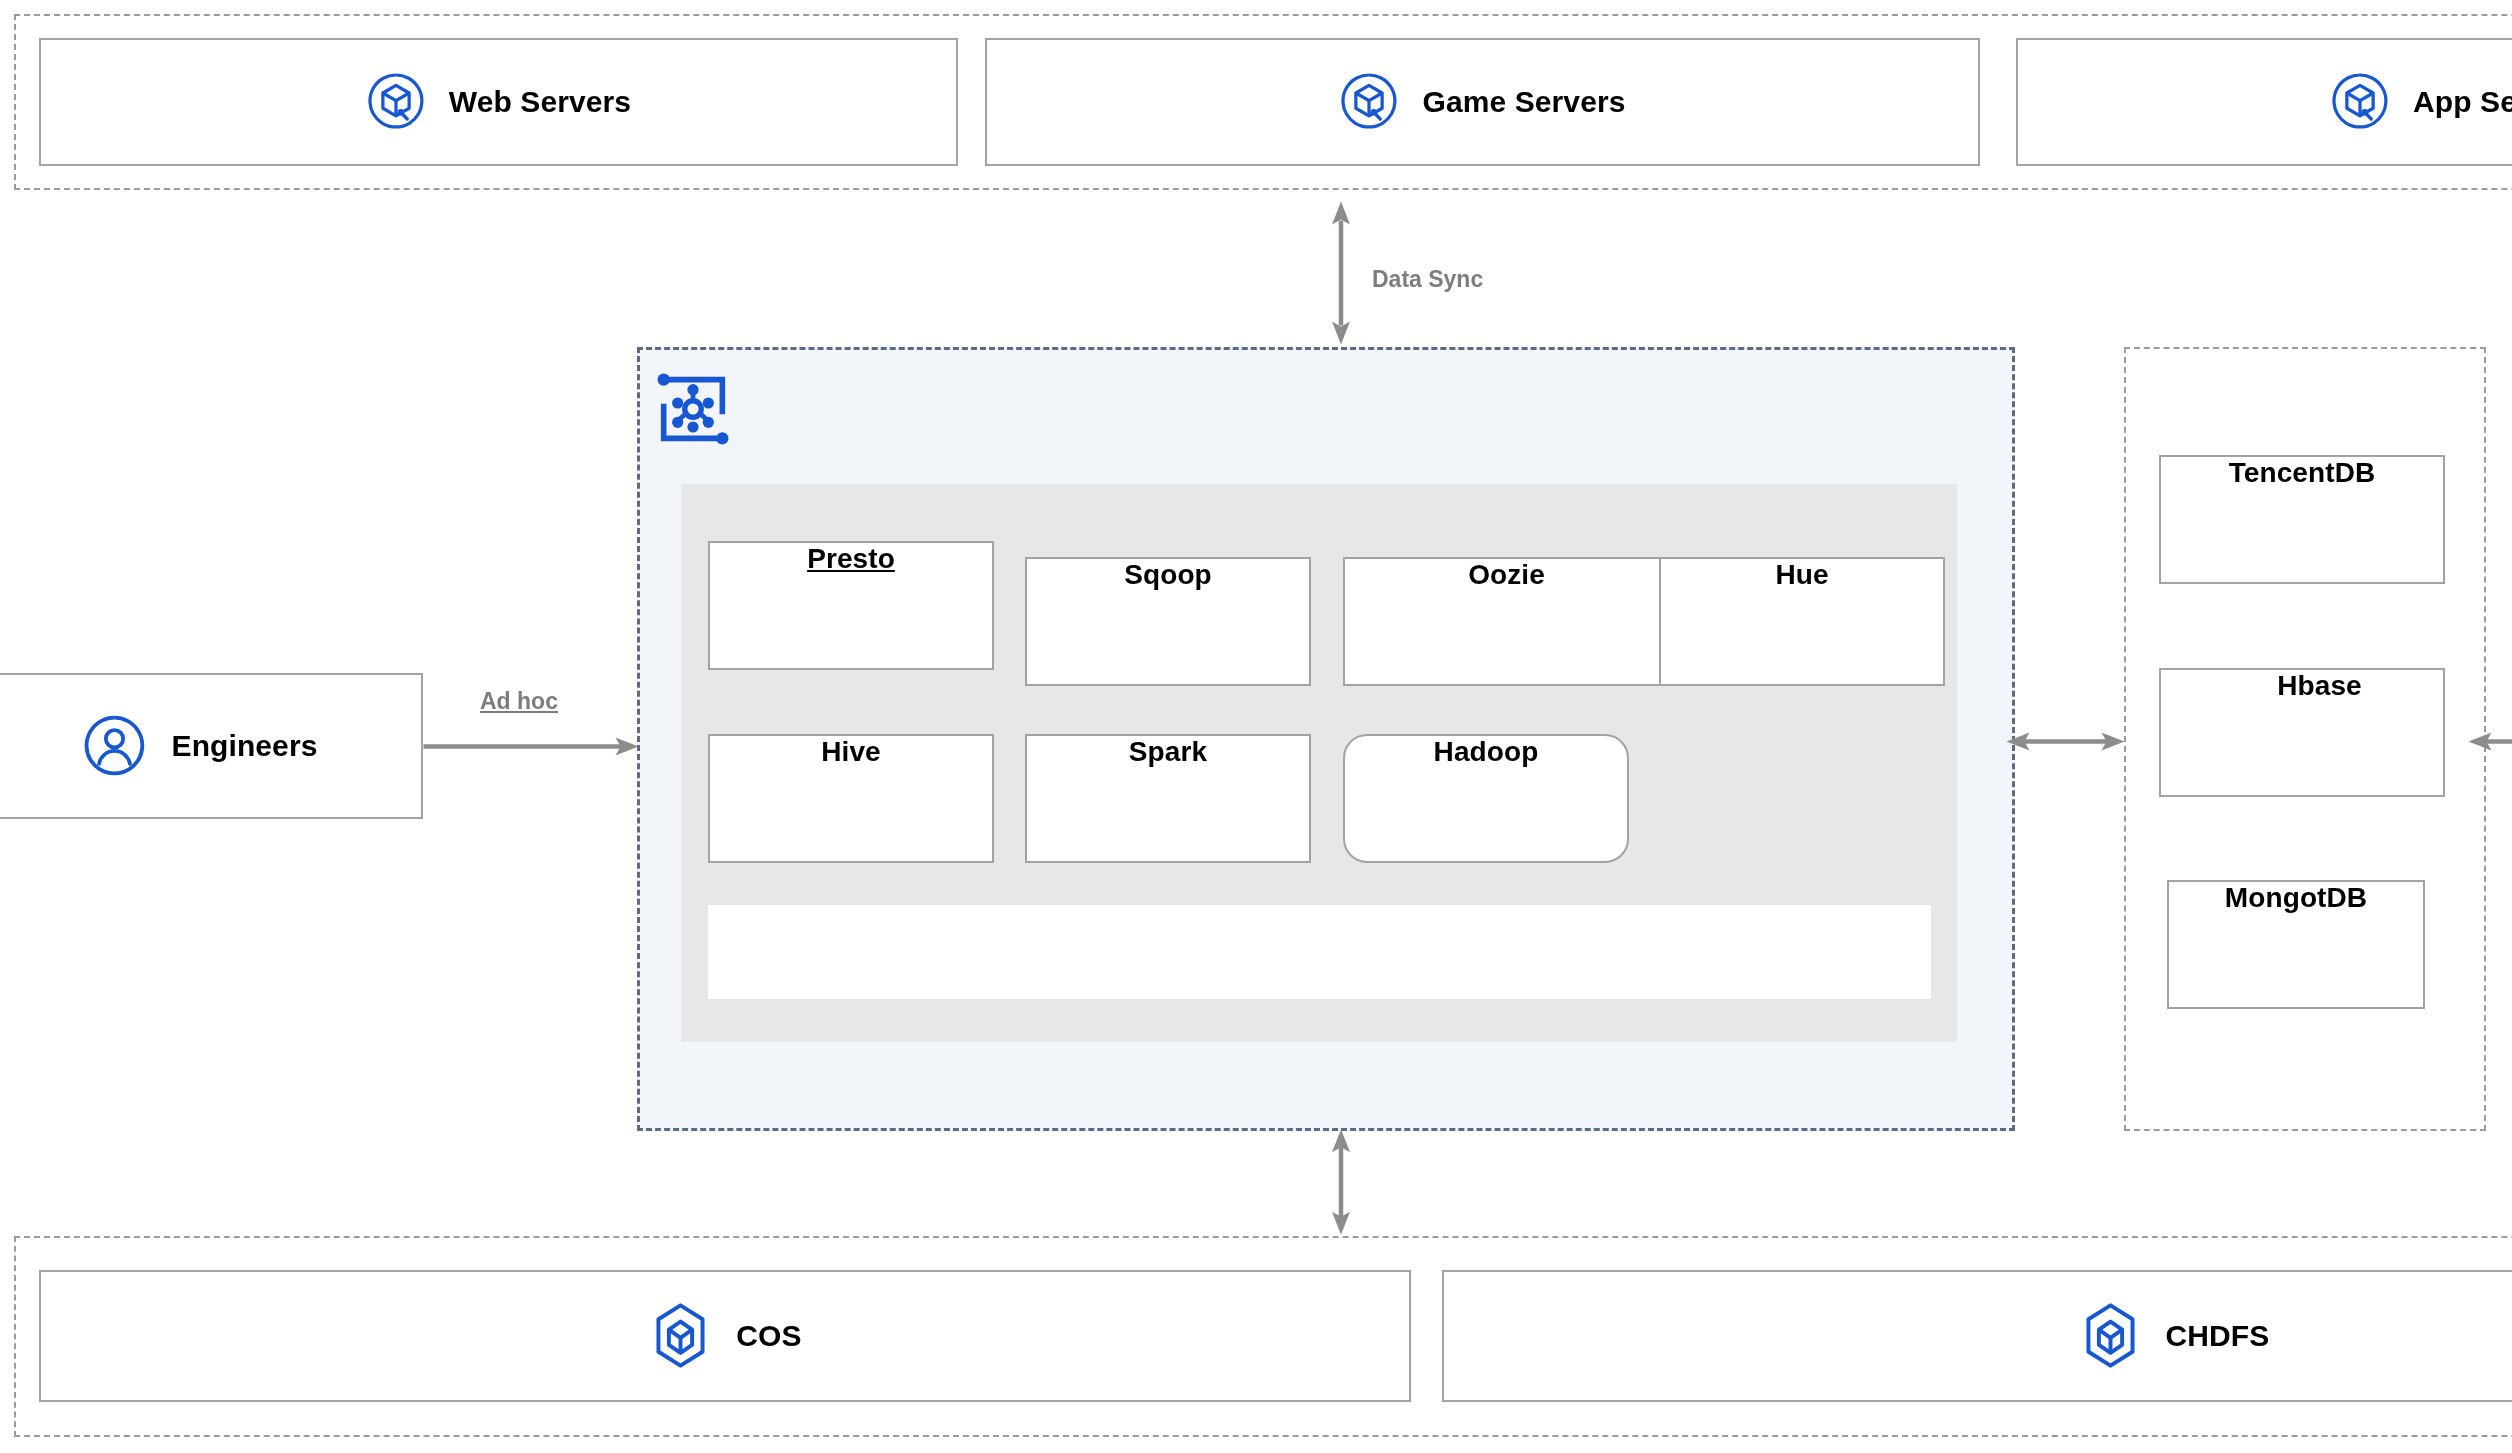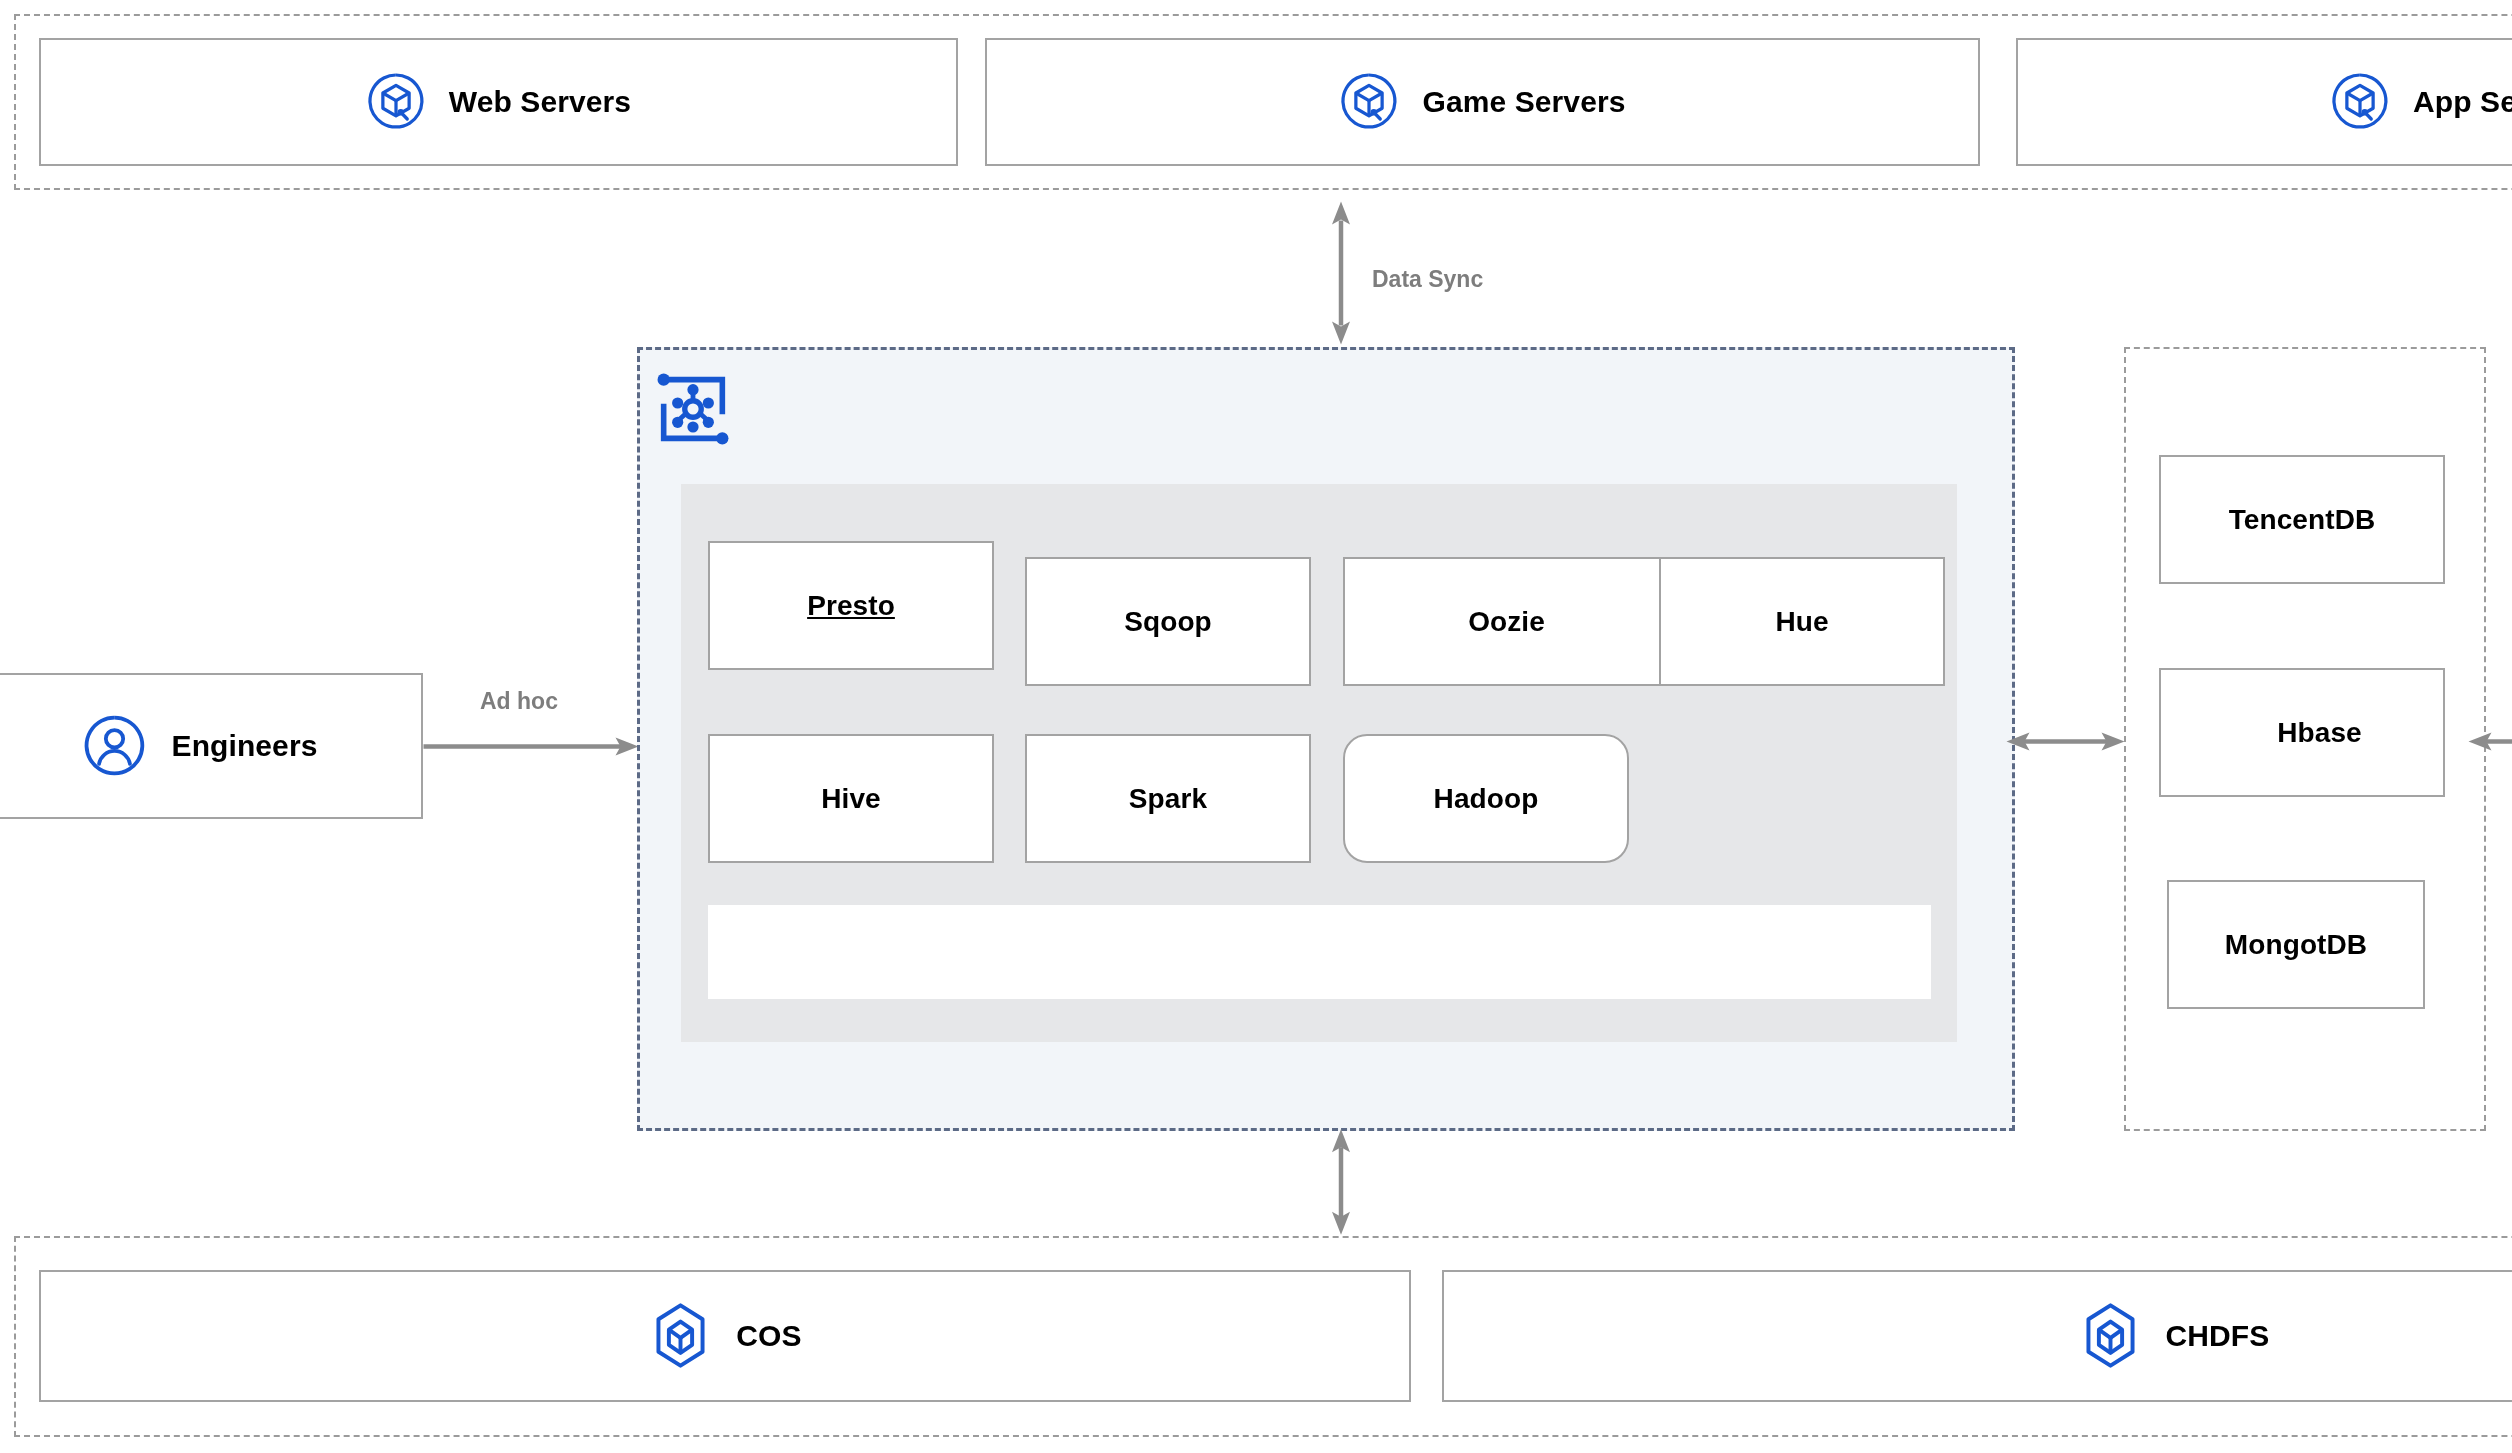--- a/index.html
+++ b/index.html
@@ -33,21 +33,20 @@
     background: #f2f5f9;
   }
 
   
   .card {
     position: absolute;
     box-sizing: border-box;
     background: #ffffff;
     border: 2px solid #a3a3a3;
     display: flex;
-    align-items: center;
     justify-content: center;
   }
   .card .label {
     font-weight: bold;
     color: #000000;
     letter-spacing: 0.1px;
     white-space: nowrap;
   }
 
   
@@ -170,21 +169,21 @@
     </span>
     <span class="label">Engineers</span>
   </div>
 
   <div class="arrow-wrap" style="left:423px; top:729px; width:217px; height:35px;">
     <svg width="217" height="35" viewBox="0 0 432 70">
       <line x1="0" y1="35" x2="396" y2="35" stroke="#8c8c8c" stroke-width="9"></line>
       <polygon points="430,35 384,17 394,35 384,53" fill="#8c8c8c"></polygon>
     </svg>
   </div>
-  <div class="edge-label" style="left:480px; top:688px;">Ad hoc</div>
+  <div class="edge-label" style="left:480px; top:688px;text-decoration:underline;">Ad hoc</div>
 
   <div class="region blue" style="left:637px; top:347px; width:1378px; height:784px;"></div>
 
   <div class="icon" style="position:absolute; left:653px; top:369px;">
     <svg width="80" height="80" viewBox="0 0 60 60">
       <path d="M8 8 L52 8 L52 34" fill="none" stroke="#1757d1" stroke-width="4.2"></path>
       <path d="M8 26 L8 52 L52 52" fill="none" stroke="#1757d1" stroke-width="4.2"></path>
       <circle cx="8" cy="8" r="4.6" fill="#1757d1"></circle>
       <circle cx="52" cy="52" r="4.6" fill="#1757d1"></circle>
       <circle cx="30" cy="30" r="6.2" fill="none" stroke="#1757d1" stroke-width="4"></circle>

